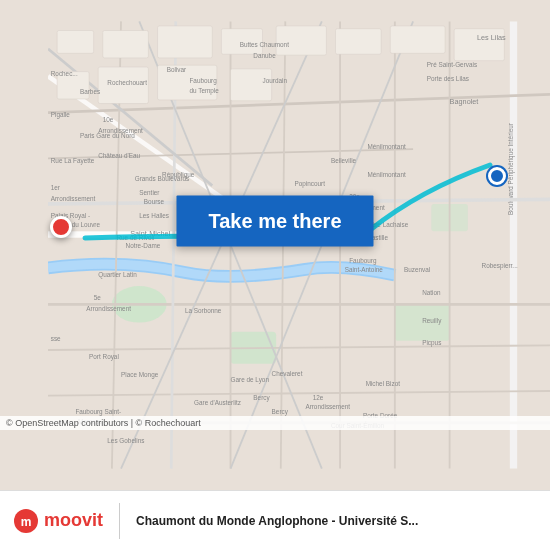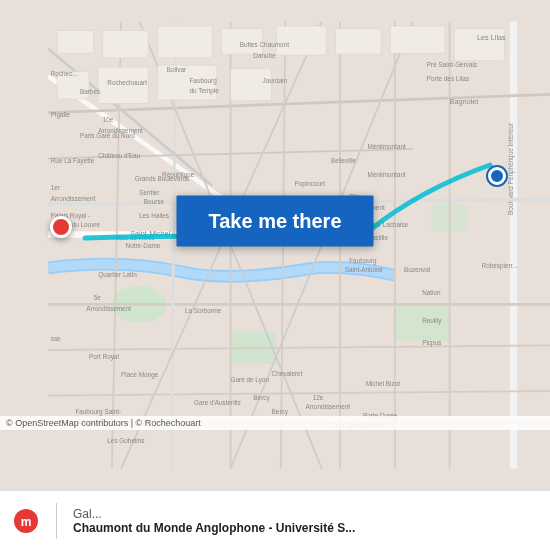--- a/index.html
+++ b/index.html
@@ -320,21 +320,21 @@
   </div>
 </div>
 
 <div id="bottom-bar">
 
   <div class="moovit-logo bottom-logo">
     <svg class="moovit-logo-icon" viewBox="0 0 28 28">
       <circle cx="14" cy="14" r="12" fill="#e53935"></circle>
       <text x="14" y="19" text-anchor="middle" fill="white" font-size="12" font-weight="bold" font-family="Arial">m</text>
     </svg>
+    <span class="moovit-logo-text">moovit</span>
   </div>
 
   <div class="bottom-divider"></div>
 
   <div class="bottom-info">
-    <span class="bottom-from">Gal...</span>
     <span class="bottom-to">Chaumont du Monde Anglophone - Université S...</span>
   </div>
 </div>
 
 </body></html>

